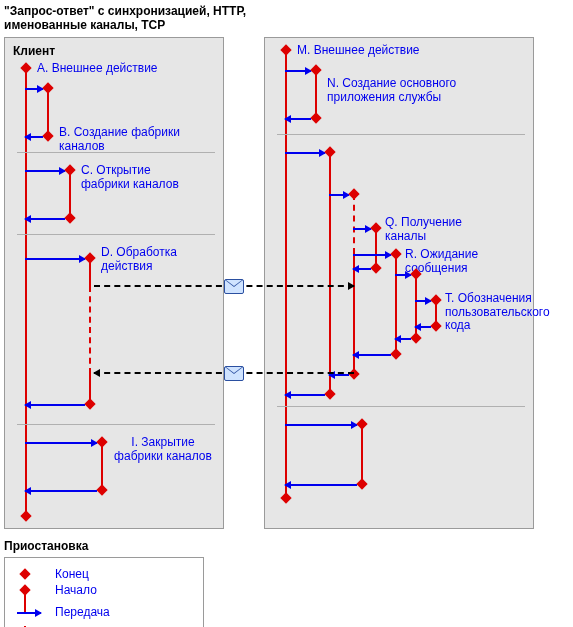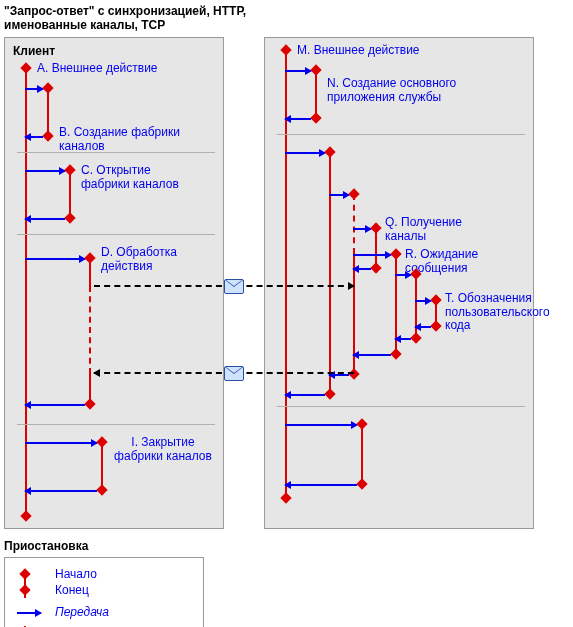--- a/index.html
+++ b/index.html
@@ -269,31 +269,31 @@
   <span class="head-left"></span>
   <span class="envelope" style="left:130px;"></span>
 </div>
 </div>
 
 <div class="legend-title">Приостановка</div>
 <div class="legend">
   <div class="legend-row">
     <div class="legend-icon">
       <div class="diamond" style="left:10px; top:8px;"></div>
-      <div class="bar" style="left:9px; top:8px; height:24px;"></div>
-    </div>
-    <span class="legend-text">Начало</span>
+    </div>
+    <span class="legend-text">Конец</span>
   </div>
   <div class="legend-row">
     <div class="legend-icon">
       <div class="diamond" style="left:10px; top:8px;"></div>
-    </div>
-    <span class="legend-text">Конец</span>
-  </div>
-  <div class="legend-row" style="margin-top:6px;font-style:italic;">
+      <div class="bar" style="left:9px; top:8px; height:24px;"></div>
+    </div>
+    <span class="legend-text">Начало</span>
+  </div>
+  <div class="legend-row" style="margin-top:6px;">
     <div class="legend-icon">
       <div class="arrow right" style="left:2px; top:8px; width:24px;"></div>
     </div>
     <span class="legend-text">Передача</span>
   </div>
   <div class="legend-row" style="margin-top:6px;">
     <div class="legend-icon">
       <div class="bar dashed" style="left:9px; top:0px; height:30px;"></div>
     </div>
     <span class="legend-text">Приостановка</span>

